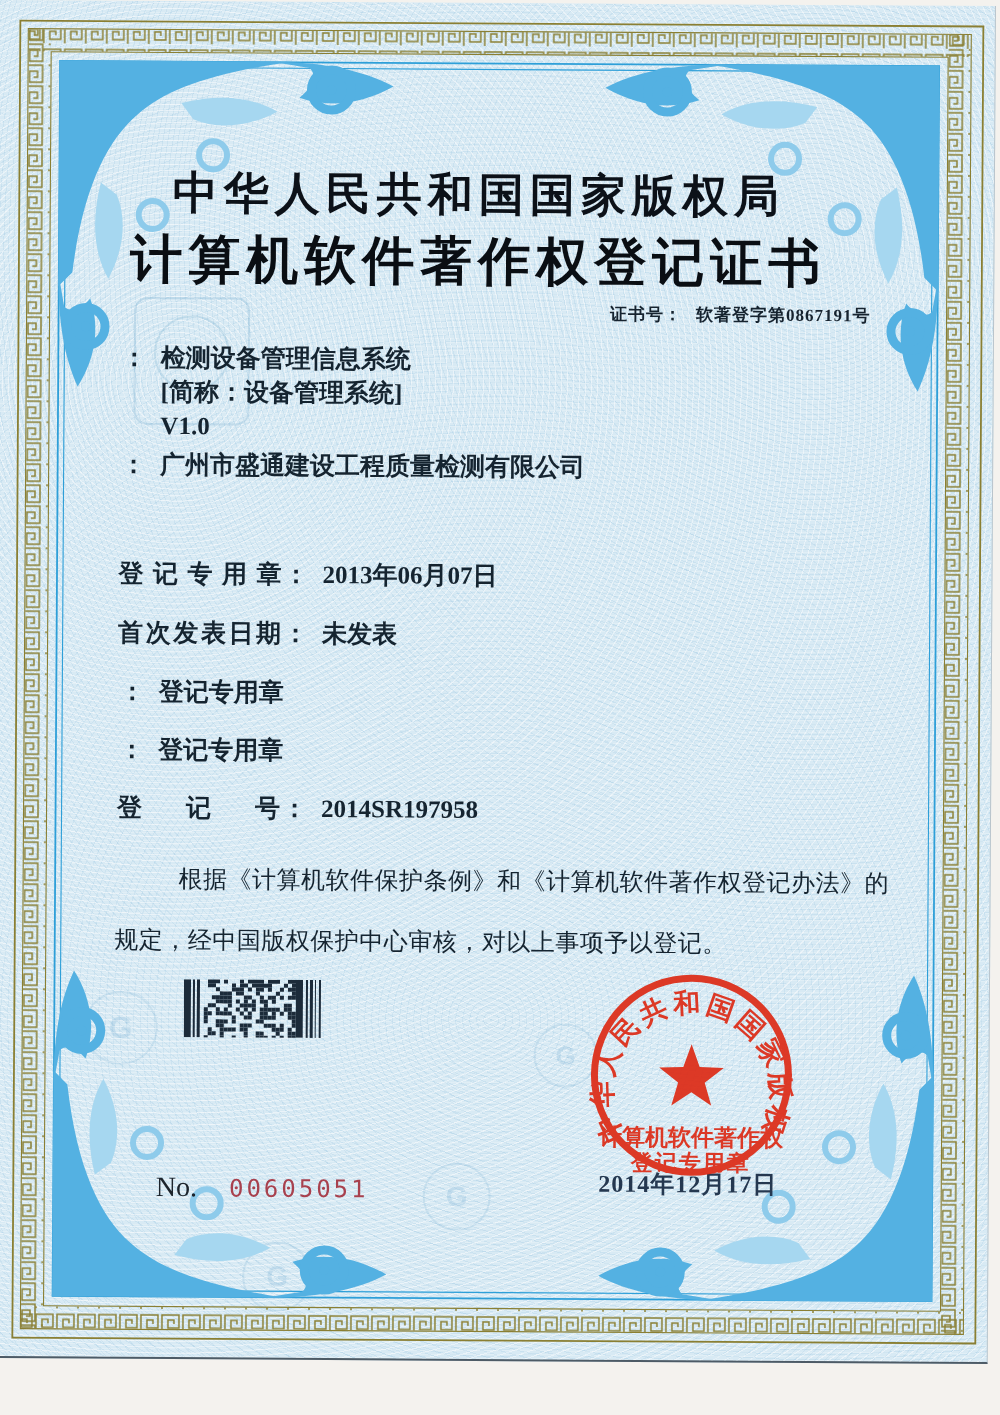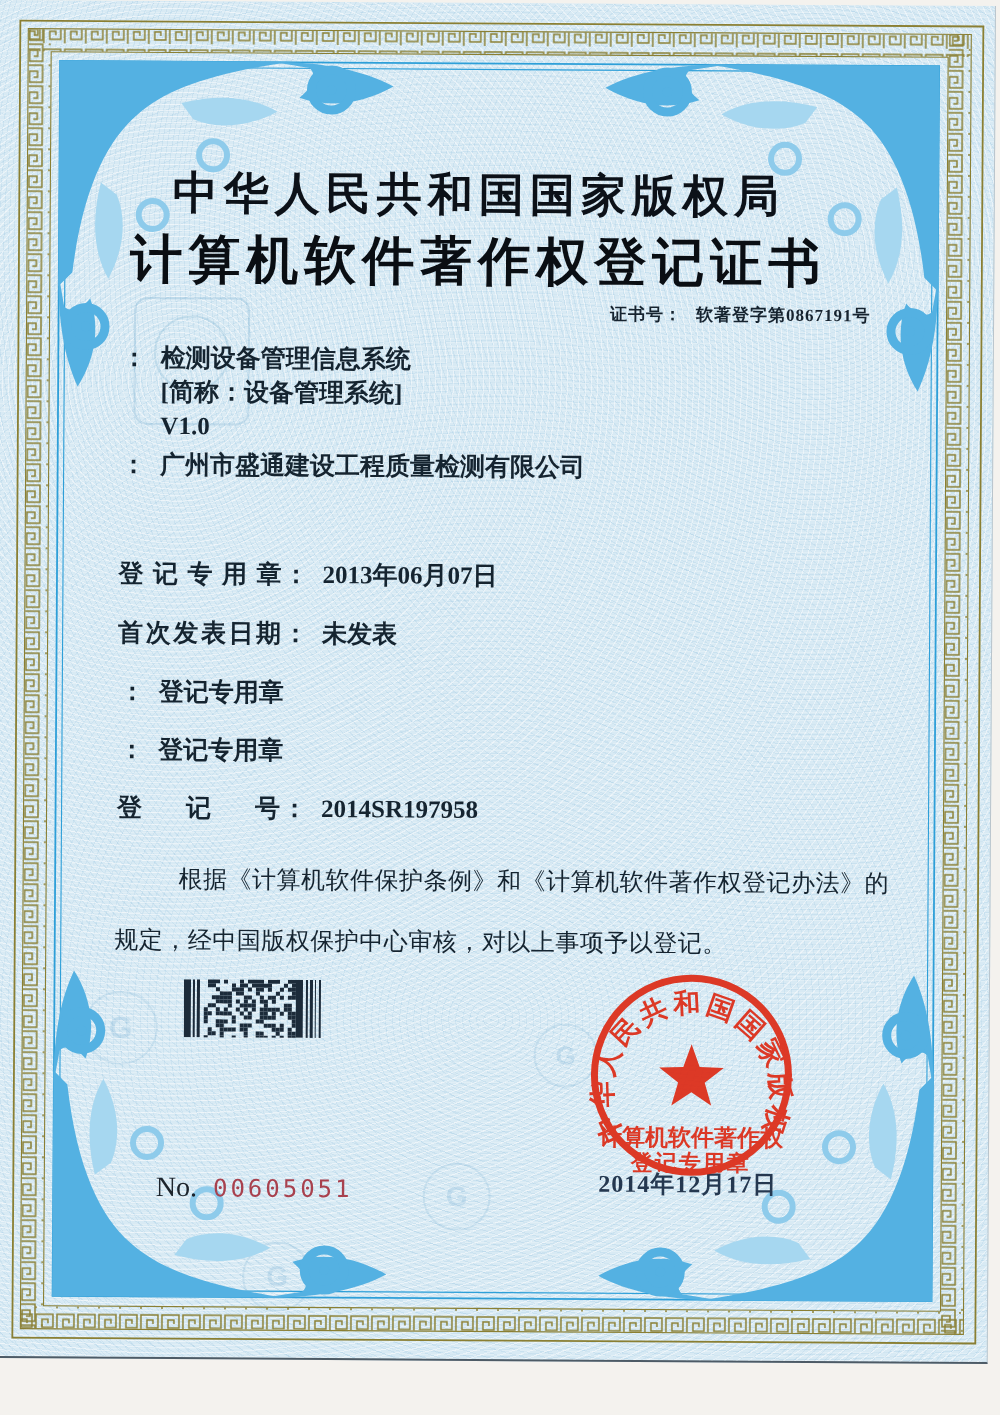--- a/index.html
+++ b/index.html
@@ -71,21 +71,21 @@
   .statement{
     position:absolute;left:120px;width:780px;
     font-size:24px;font-weight:500;color:#152430;letter-spacing:.5px;
   }
   .indent{text-indent:64px;}
   .serial{
     position:absolute;left:163px;top:1170px;display:flex;align-items:baseline;
     color:#1c242c;font-size:28px;
   }
   .serial .num{
-    margin-left:16px;
+    margin-left:32px;
     font-family:"DejaVu Sans Mono","Liberation Mono",monospace;
     font-size:24px;color:#a8414e;letter-spacing:3px;
   }
   .seal-date{
     position:absolute;left:600px;top:1164px;width:190px;text-align:center;
     font-size:24px;font-weight:700;color:#253850;letter-spacing:1px;
   }
   .barcode{position:absolute;left:190px;top:978px;}
   svg.seal{position:absolute;left:588px;top:962px;opacity:.93;}
 </style>

